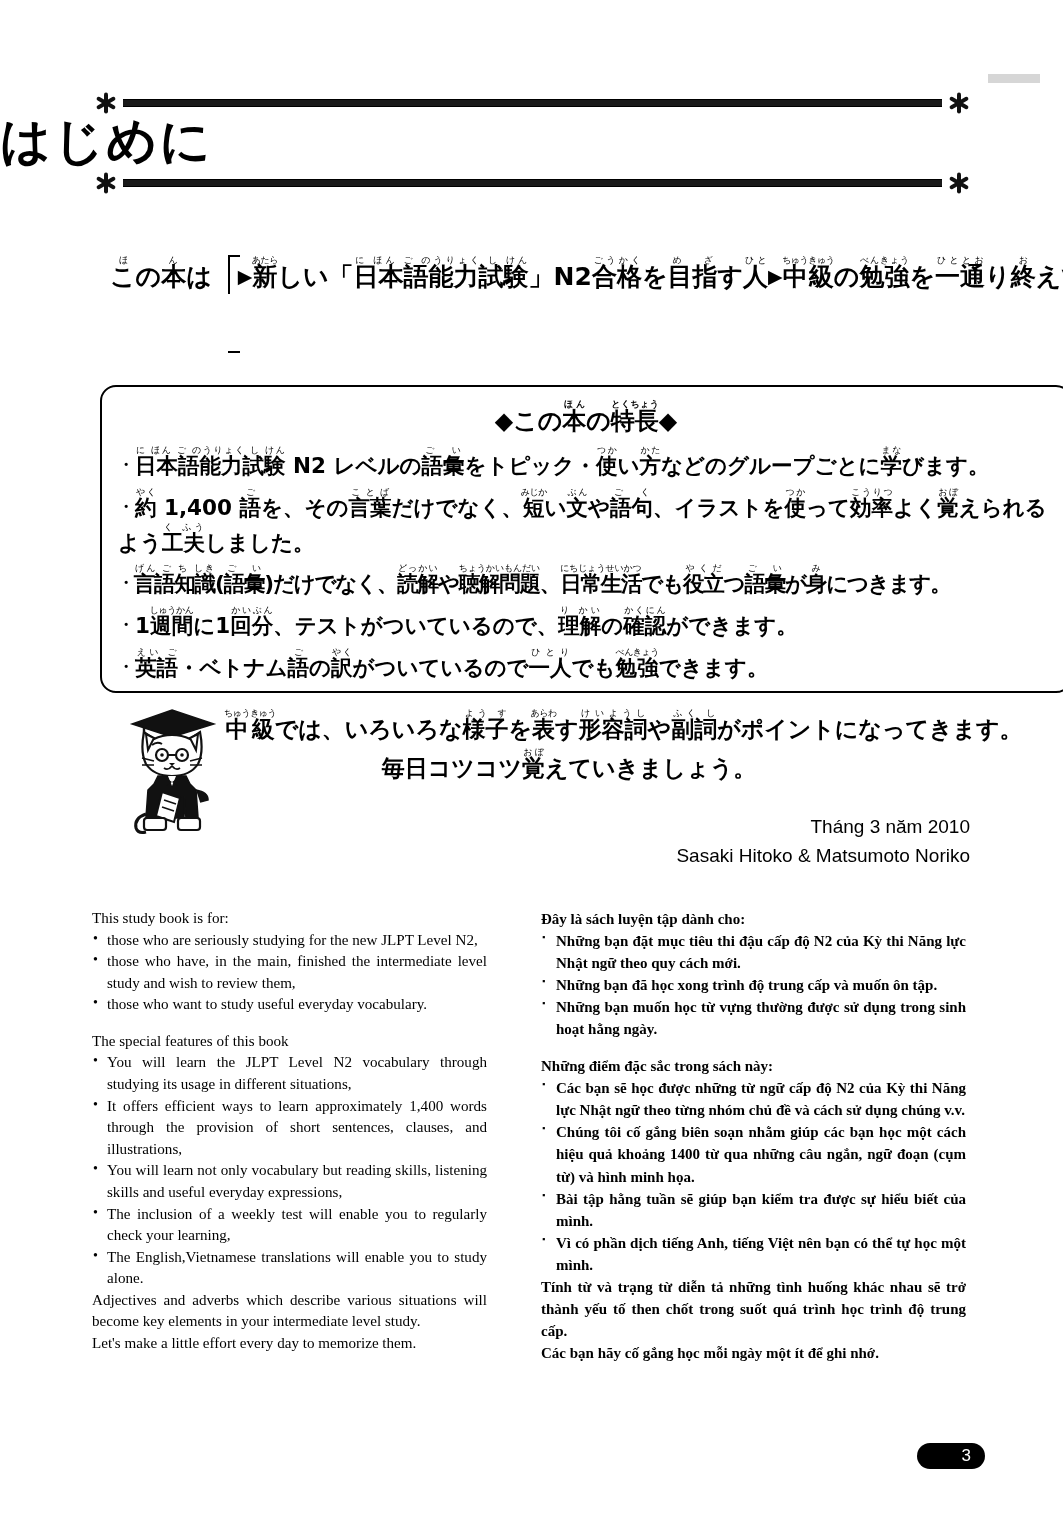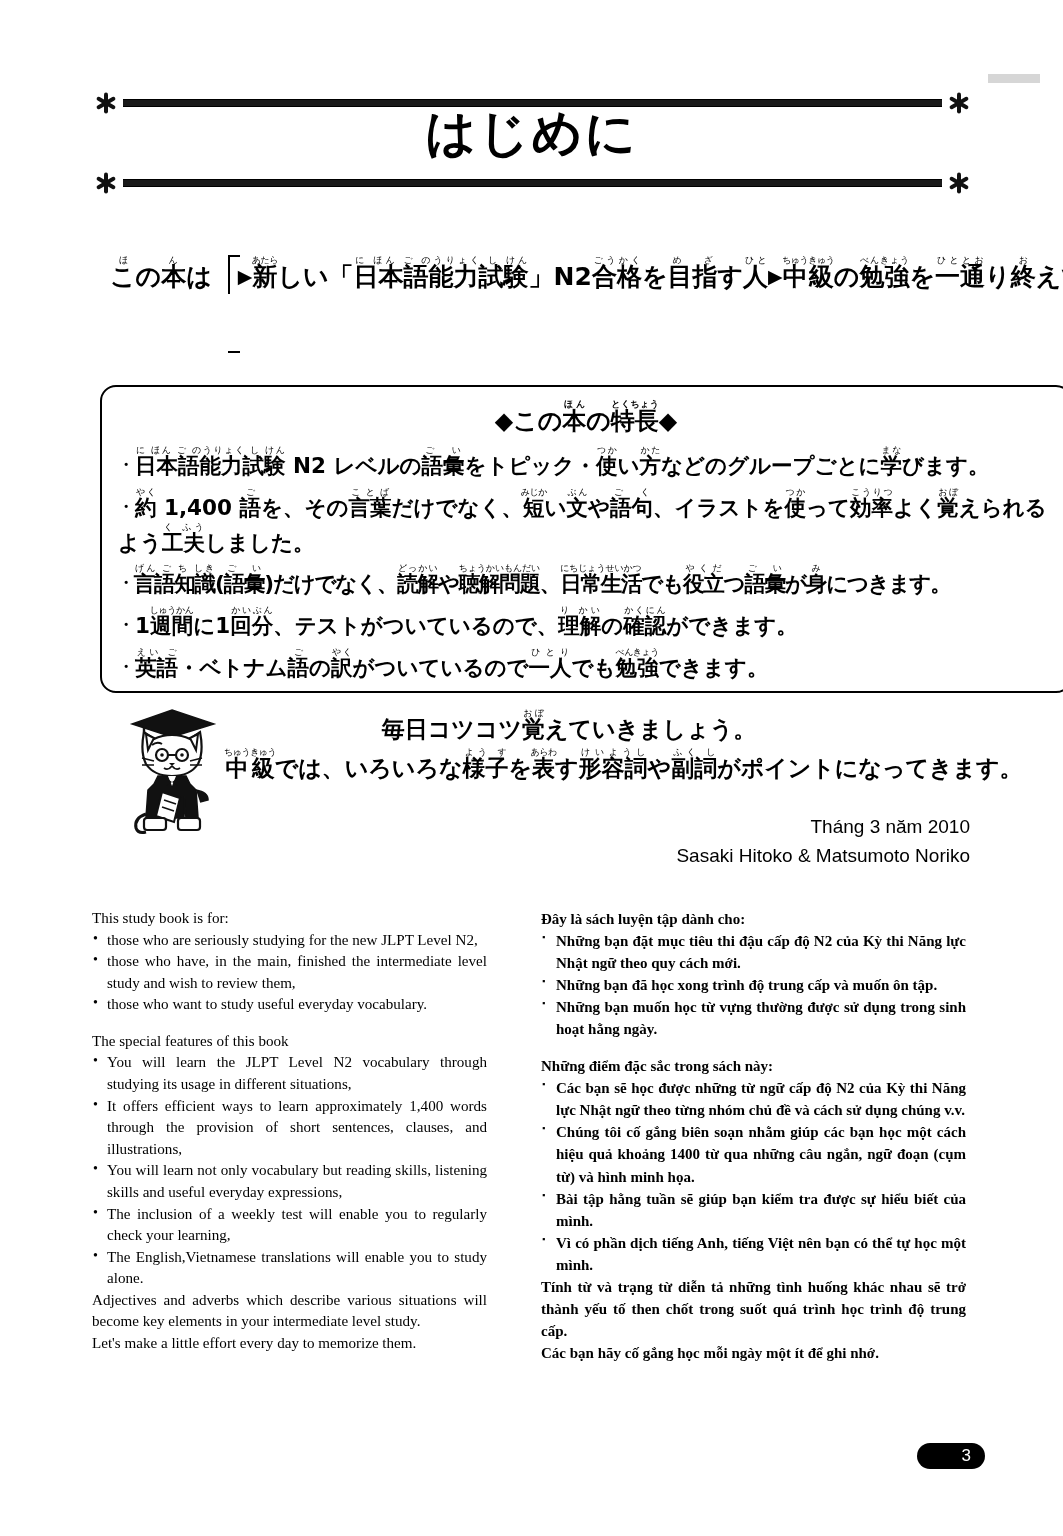--- a/index.html
+++ b/index.html
@@ -71,23 +71,23 @@
     background: #111;
     border-radius: 2px;
     transform-origin: 50% 50%;
   }
   .asterisk i:nth-child(1){ transform: translate(-50%,-50%) rotate(0deg); }
   .asterisk i:nth-child(2){ transform: translate(-50%,-50%) rotate(60deg); }
   .asterisk i:nth-child(3){ transform: translate(-50%,-50%) rotate(120deg); }
 
   #page-title {
     position: absolute;
-    left: 0; top: 100px;
+    left: 0; top: 108px;
     width: 1063px;
-    text-align: center;
+    text-align: left;
     font-family: "DejaVu Sans", "Liberation Sans", sans-serif;
     font-weight: 800;
     font-size: 50px;
     letter-spacing: 2px;
   }
 
   
   #intro-block {
     left: 110px; top: 255px;
     width: 860px;
@@ -366,25 +366,25 @@
 
       <path d="M22,108 Q10,112 12,122 Q14,128 22,126" fill="none" stroke="#111" stroke-width="3"></path>
 
       <rect x="20" y="112" width="22" height="12" rx="3" fill="#fff" stroke="#111" stroke-width="2.2"></rect>
       <rect x="54" y="112" width="22" height="12" rx="3" fill="#fff" stroke="#111" stroke-width="2.2"></rect>
     </g>
   </svg>
 </div>
 
 <div class="abs jp" id="message-block">
+  <div class="msg-line">
+    <ruby>中級<rt>ちゅうきゅう</rt></ruby>では、いろいろな<ruby>様子<rt>よう す</rt></ruby>を<ruby>表<rt>あらわ</rt></ruby>す<ruby>形容詞<rt>けいようし</rt></ruby>や<ruby>副詞<rt>ふく し</rt></ruby>がポイントになってきます。
+  </div>
   <div class="msg-line center">
     毎日コツコツ<ruby>覚<rt>おぼ</rt></ruby>えていきましょう。
-  </div>
-  <div class="msg-line">
-    <ruby>中級<rt>ちゅうきゅう</rt></ruby>では、いろいろな<ruby>様子<rt>よう す</rt></ruby>を<ruby>表<rt>あらわ</rt></ruby>す<ruby>形容詞<rt>けいようし</rt></ruby>や<ruby>副詞<rt>ふく し</rt></ruby>がポイントになってきます。
   </div>
 </div>
 
 <div class="abs" id="signature">
   <div>Tháng 3 năm 2010</div>
   <div>Sasaki Hitoko &amp; Matsumoto Noriko</div>
 </div>
 
 <div class="abs" id="cols">
 

